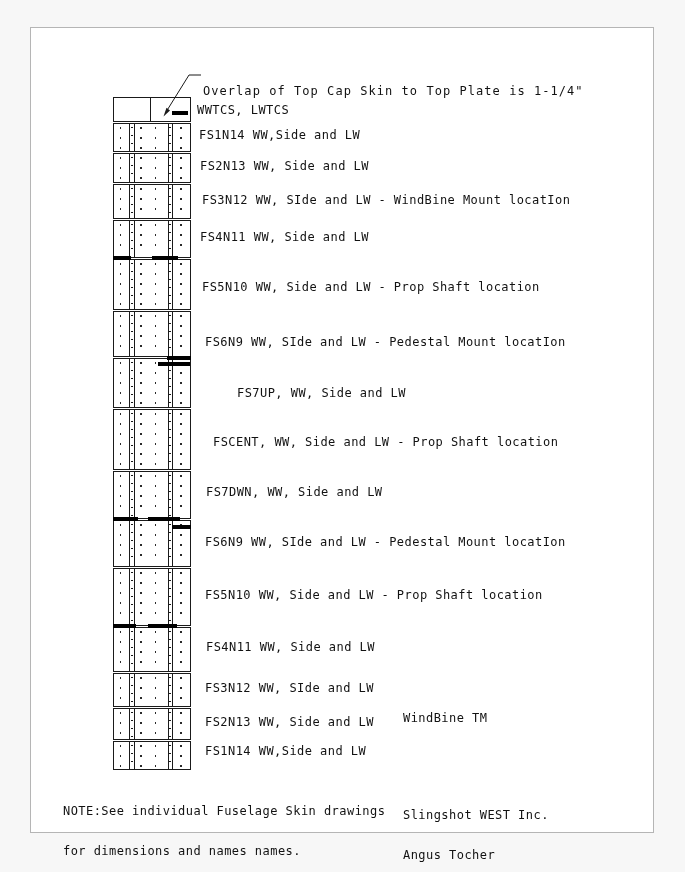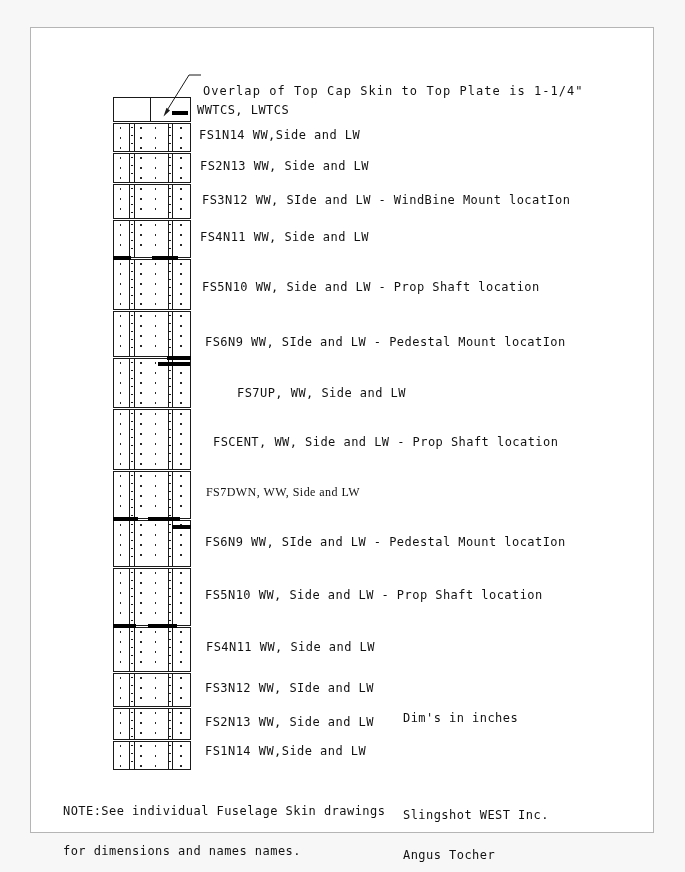--- a/index.html
+++ b/index.html
@@ -494,31 +494,31 @@
   <div id="labels">
       <div class="skin-label" style="left: 197px; top: 104px;">WWTCS, LWTCS</div>
       <div class="skin-label" style="left: 199px; top: 129px;">FS1N14 WW,Side and LW</div>
       <div class="skin-label" style="left: 200px; top: 160px;">FS2N13 WW, Side and LW</div>
       <div class="skin-label" style="left: 202px; top: 194px;">FS3N12 WW, SIde and LW - WindBine Mount locatIon</div>
       <div class="skin-label" style="left: 200px; top: 231px;">FS4N11 WW, Side and LW</div>
       <div class="skin-label" style="left: 202px; top: 281px;">FS5N10 WW, Side and LW - Prop Shaft location</div>
       <div class="skin-label" style="left: 205px; top: 336px;">FS6N9 WW, SIde and LW - Pedestal Mount locatIon</div>
       <div class="skin-label" style="left: 217px; top: 387px; margin-left: 20px;">FS7UP, WW, Side and LW</div>
       <div class="skin-label" style="left: 213px; top: 436px;">FSCENT, WW, Side and LW - Prop Shaft location</div>
-      <div class="skin-label" style="left: 206px; top: 486px; font-family: Liberation Serif, serif;">FS7DWN, WW, Side and LW</div>
+      <div class="skin-label" style="left: 206px; top: 486px;">FS7DWN, WW, Side and LW</div>
       <div class="skin-label" style="left: 205px; top: 536px;">FS6N9 WW, SIde and LW - Pedestal Mount locatIon</div>
       <div class="skin-label" style="left: 205px; top: 589px;">FS5N10 WW, Side and LW - Prop Shaft location</div>
       <div class="skin-label" style="left: 206px; top: 641px;">FS4N11 WW, Side and LW</div>
       <div class="skin-label" style="left: 205px; top: 682px;">FS3N12 WW, SIde and LW</div>
       <div class="skin-label" style="left: 205px; top: 716px;">FS2N13 WW, Side and LW</div>
       <div class="skin-label" style="left: 205px; top: 745px;">FS1N14 WW,Side and LW</div>
     </div>
 
   <div class="cad-text" id="title-block" style="left: 403px; top: 685px;">
-    <div>Dim's in inches</div>
+    <div>WindBine TM</div>
     
     
   </div>
 
   <div class="cad-text" id="company-block" style="left: 403px; top: 782px;">
     <div>Slingshot WEST Inc.</div>
     <div>Angus Tocher</div>
   </div>
 
   <div class="cad-text" id="note-block" style="left: 63px; top: 778px;">

